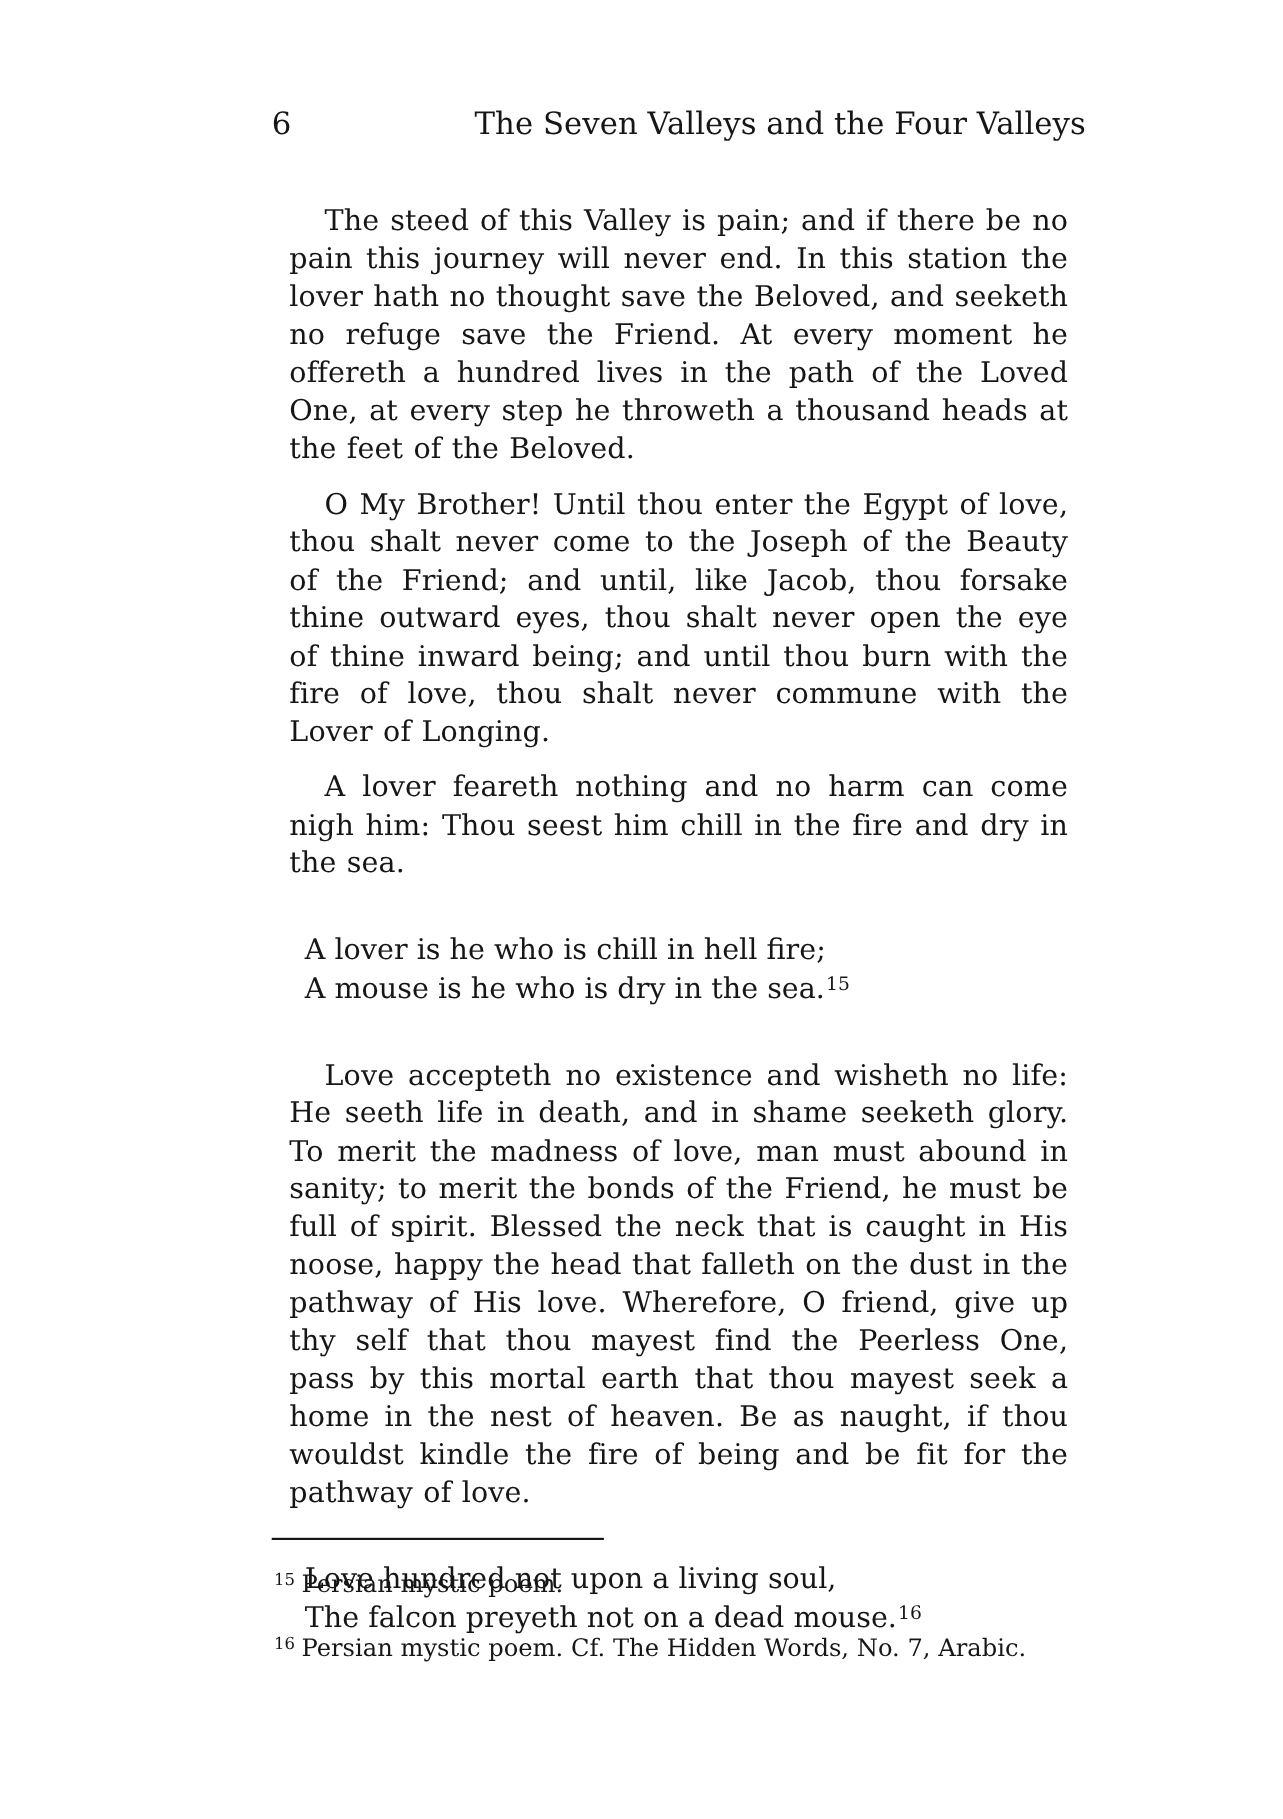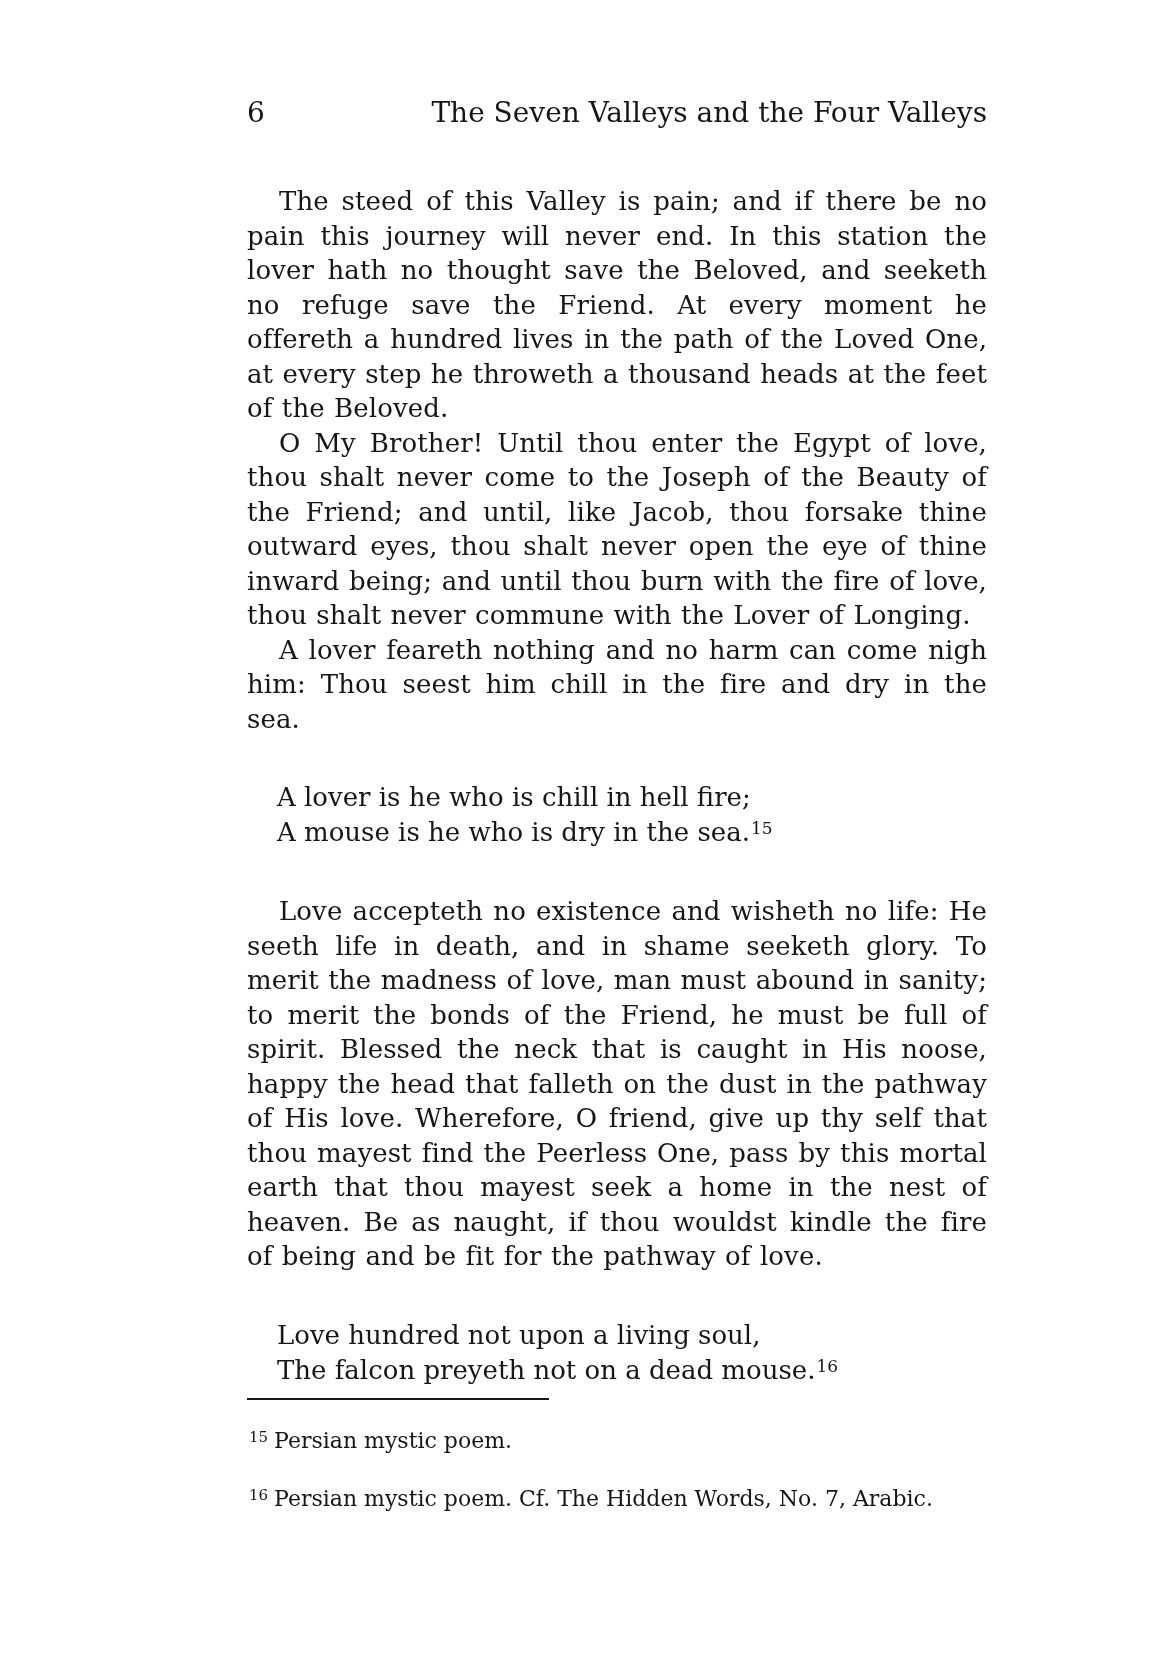--- a/index.html
+++ b/index.html
@@ -26,21 +26,21 @@
   .page-header {
     display: flex;
     justify-content: space-between;
     align-items: baseline;
     font-size: 28px;
     line-height: 34px;
     margin-bottom: 54px;
   }
   .page-header .folio { letter-spacing: 0.5px; }
   .prose {
-    margin: 0;
+    margin: 16px;
     font-size: 26px;
     line-height: 34.5px;
     text-align: justify;
     text-indent: 32px;
     letter-spacing: 0.1px;
     word-spacing: 1px;
   }
   .verse {
     margin: 44px 0 44px 30px;
     font-size: 26px;

